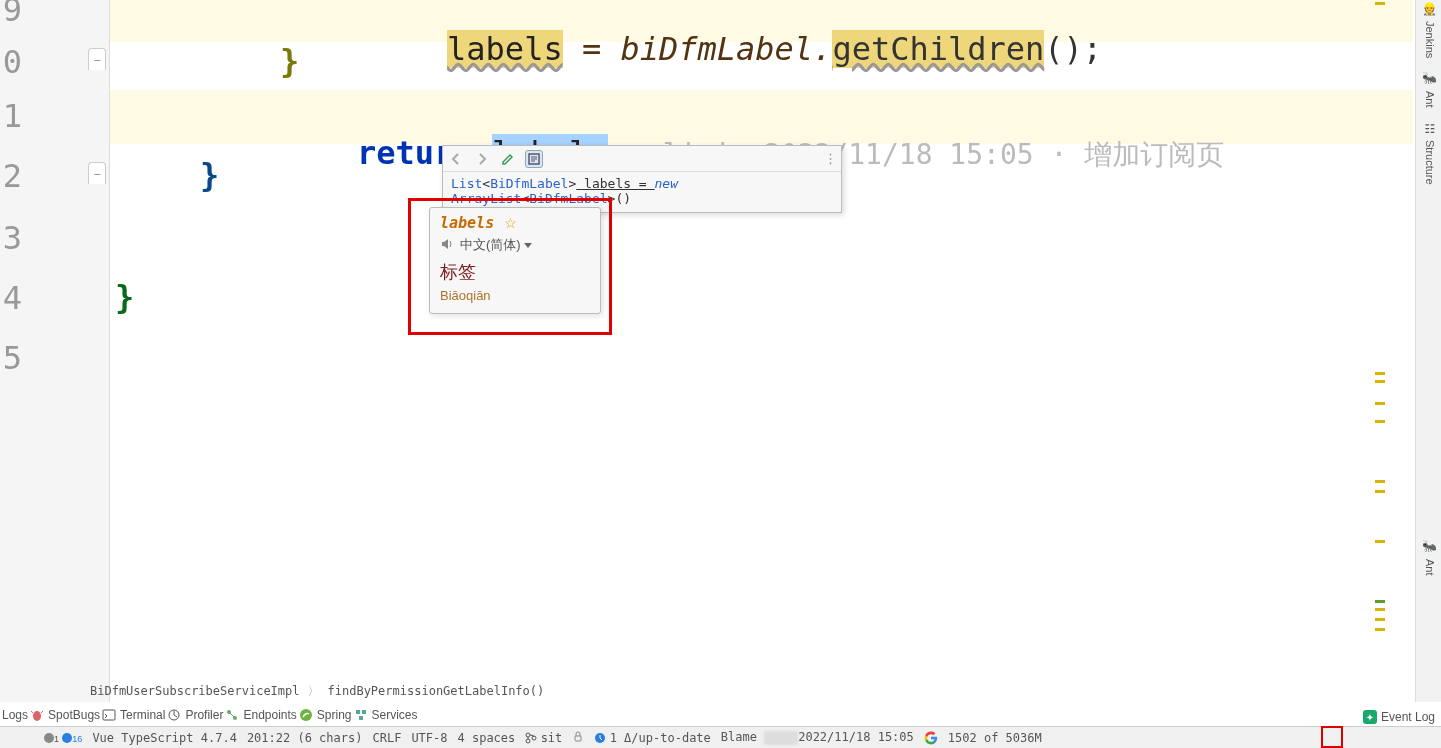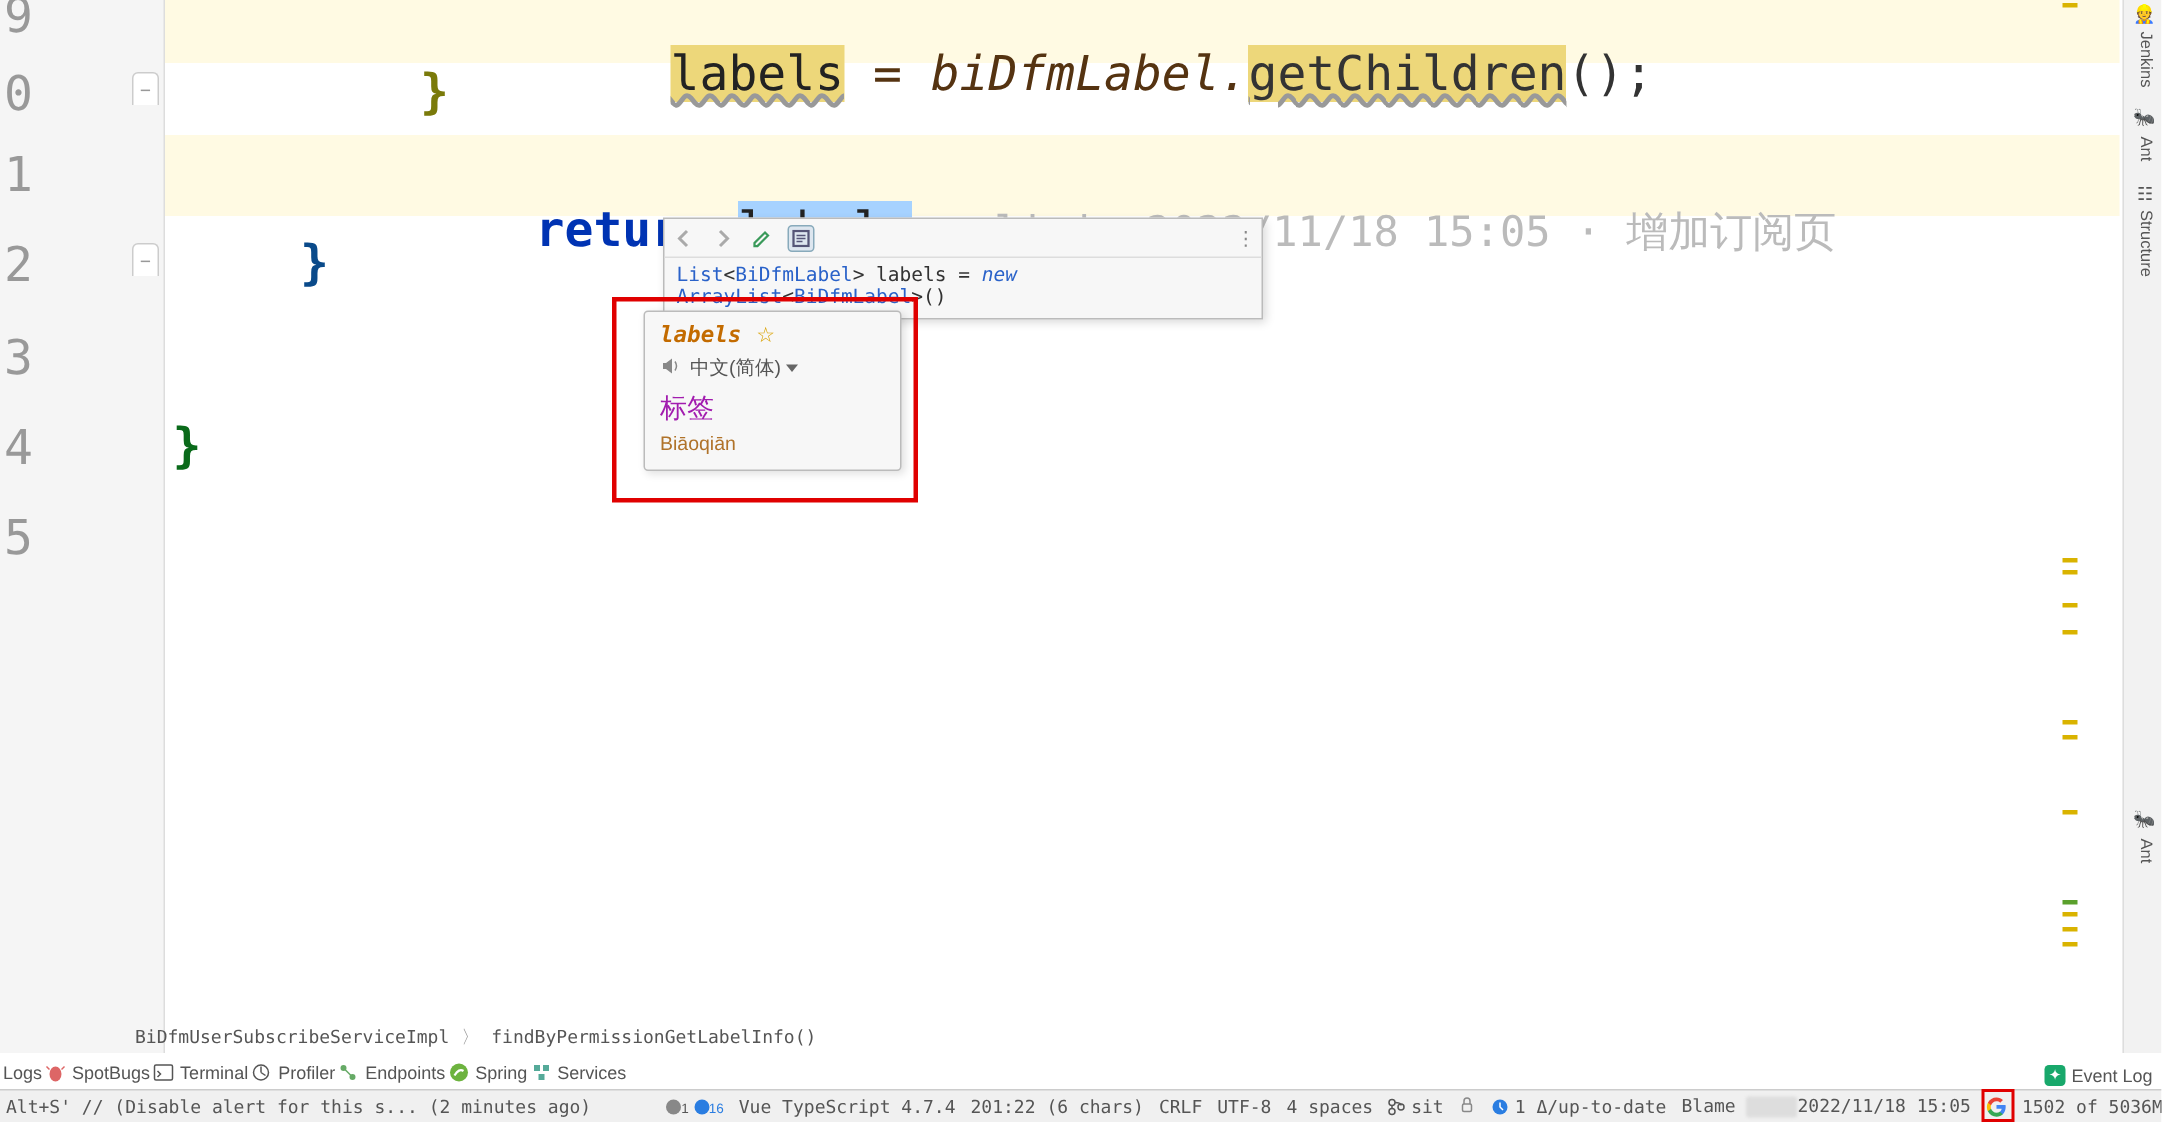--- a/index.html
+++ b/index.html
@@ -135,21 +135,21 @@
     border: 1px solid #8ab;
     border-radius: 3px;
   }
   .popup-doc-body {
     padding: 4px 8px 6px;
     font-size: 13px;
   }
   .tok-type { color: #2a62c9; }
   .tok-class { color: #2a62c9; margin-top: 24px; }
   .tok-new { color: #2a62c9; font-style: italic; }
-  .tok-gray { color: #333; }
+  .tok-gray { color: #333; text-decoration: underline; }
 
   .popup-doc .more {
     margin-left: auto;
     color: #888;
   }
 
   
   .popup-trans-wrap {
     position: absolute;
     left: 408px;
@@ -183,21 +183,21 @@
   .trans-lang {
     display: flex;
     align-items: center;
     gap: 6px;
     color: #555;
     font-size: 13px;
     margin-bottom: 6px;
   }
   .speaker { color: #777; }
   .trans-main {
-    color: #a21caf;
+    color: #7f1d1d;
     font-size: 18px;
     margin-bottom: 4px;
   }
   .trans-pinyin {
     color: #b0732a;
     font-size: 13px;
   }
 
   
   .breadcrumb {
@@ -517,21 +517,20 @@
     </span>
     <span>Services</span>
   </div>
 </div>
 <div class="eventlog">
   <span class="bubble">✦</span>
   <span>Event Log</span>
 </div>
 
 <div class="status">
-  <span class="mono">Alt+S' // (Disable alert for this s... (2 minutes ago)</span>
   <span style="margin-left:40px">
     <span class="dot-g"></span><span class="tinynum" style="color:#555">1</span>
     <span class="dot-b"></span><span class="tinynum">16</span>
   </span>
   <span class="mono">Vue TypeScript 4.7.4</span>
   <span class="mono">201:22 (6 chars)</span>
   <span class="mono">CRLF</span>
   <span class="mono">UTF-8</span>
   <span class="mono">4 spaces</span>
   <span>

